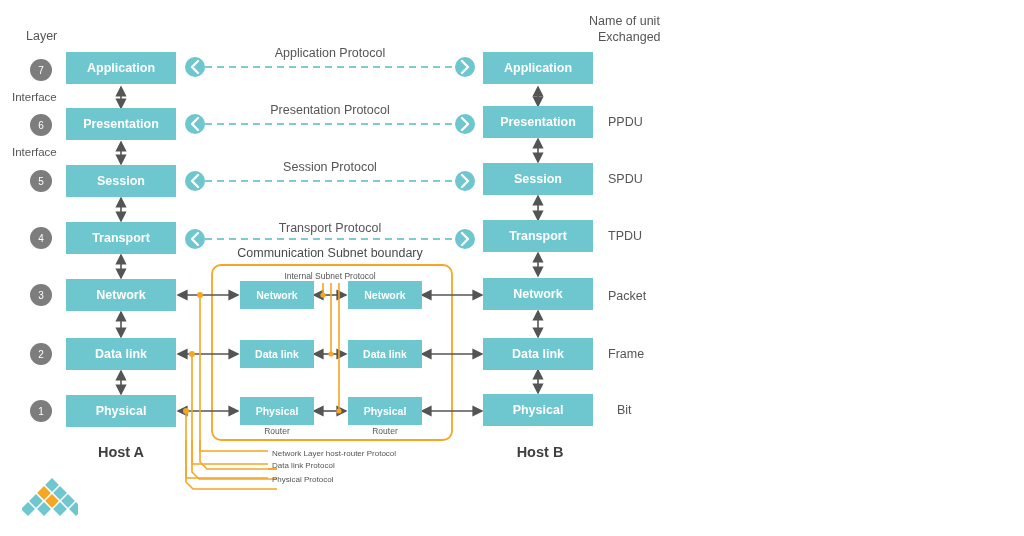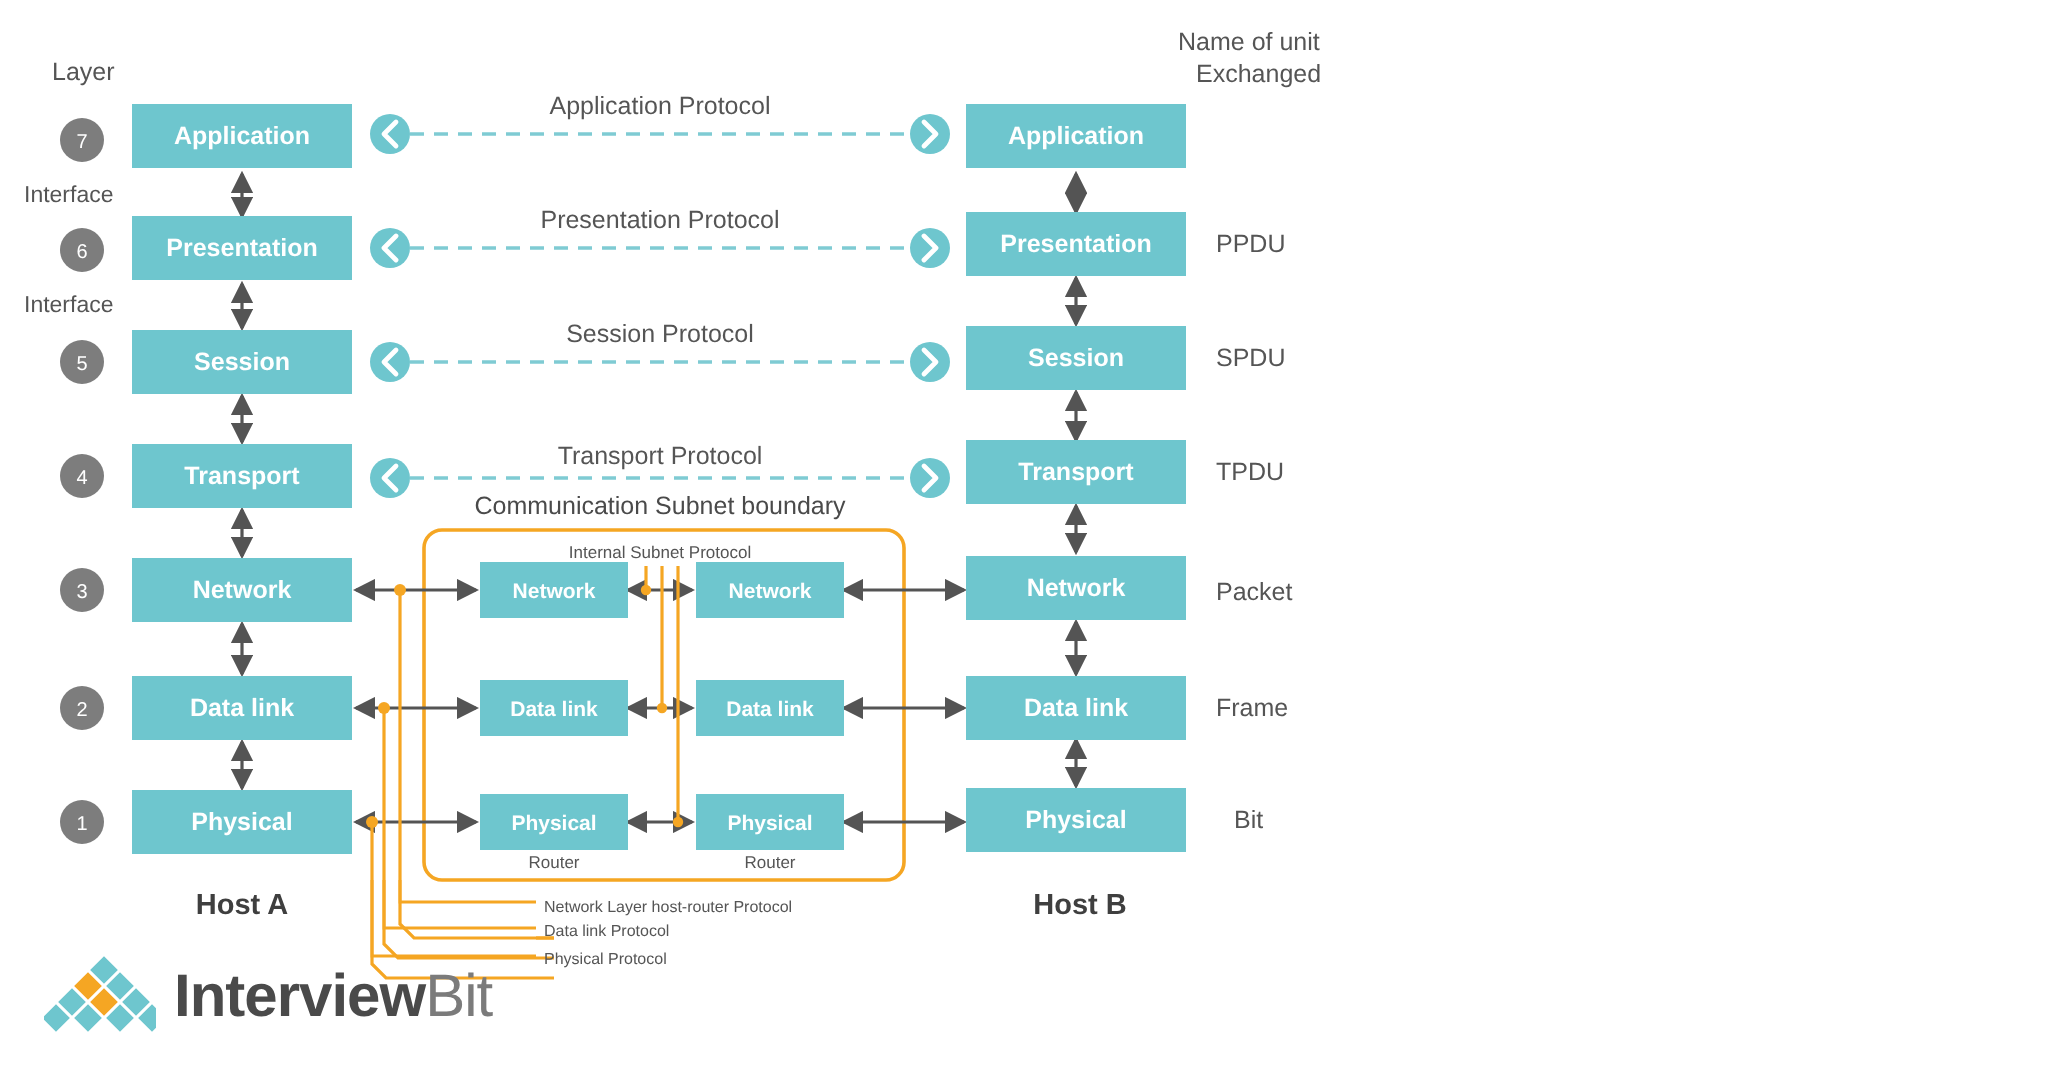--- a/index.html
+++ b/index.html
@@ -311,14 +311,13 @@
       <rect x="8.5" y="17.5" width="11" height="11" transform="rotate(45 14 23)" fill="#6EC6CE"></rect>
       <rect x="24.5" y="17.5" width="11" height="11" transform="rotate(45 30 23)" fill="#F5A623"></rect>
       <rect x="40.5" y="17.5" width="11" height="11" transform="rotate(45 46 23)" fill="#6EC6CE"></rect>
 
       <rect x="0.5" y="25.5" width="11" height="11" transform="rotate(45 6 31)" fill="#6EC6CE"></rect>
       <rect x="16.5" y="25.5" width="11" height="11" transform="rotate(45 22 31)" fill="#6EC6CE"></rect>
       <rect x="32.5" y="25.5" width="11" height="11" transform="rotate(45 38 31)" fill="#6EC6CE"></rect>
       <rect x="48.5" y="25.5" width="11" height="11" transform="rotate(45 54 31)" fill="#6EC6CE"></rect>
     </g>
   </svg>
-  <div class="logo-text"><span class="a">Interview</span><span class="b">Bit</span></div>
 </div>
 
 </body></html>

